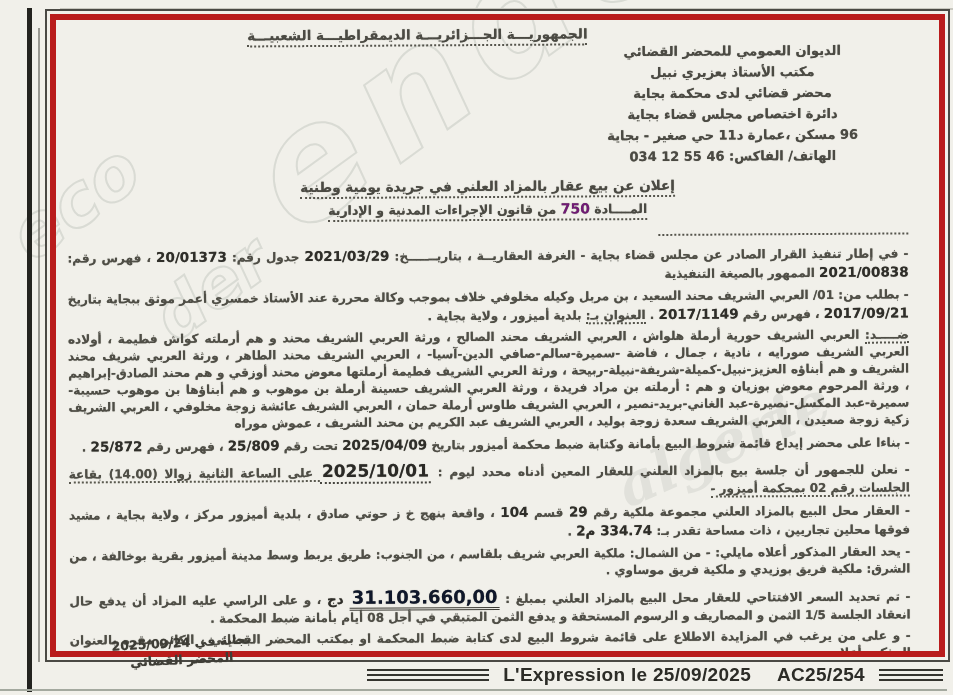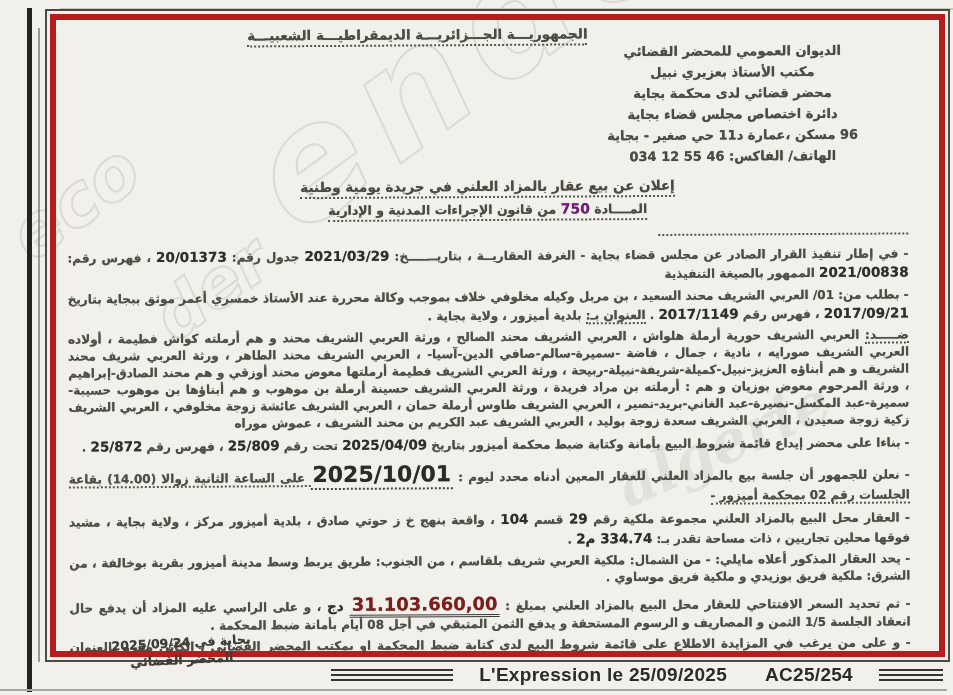--- a/index.html
+++ b/index.html
@@ -41,31 +41,31 @@
   .u-dot{border-bottom:2px dotted #55544c;padding-bottom:2px;}
   .office{width:350px;text-align:center;font-weight:bold;font-size:13px;line-height:1.62;margin-top:-2px;}
   .office-line{white-space:nowrap;}
   .title-wrap{text-align:center;margin:8px 0 6px;}
   .title{font-weight:bold;font-size:13.5px;}
   .subtitle-wrap{text-align:center;margin:2px 0 8px;font-weight:bold;font-size:12.5px;}
   
   .para{margin:4px 0;font-size:12px;line-height:1.42;text-align:justify;text-align-last:right;font-weight:bold;color:#4f4e46;}
   .n14{font-size:13.5px;color:#2f2e29;}
   .n15{font-size:14px;color:#701a75;}
-  .big-date{font-size:22px;color:#2b2a26;border-bottom:2px dotted #45443e;padding:0 2px 1px;}
-  .amount{font-size:18px;color:#7f1d1d;border-bottom:3px double #3a3933;padding:0 2px;}
+  .big-date{font-size:17px;color:#2b2a26;border-bottom:2px dotted #45443e;padding:0 2px 1px;}
+  .amount{font-size:18px;color:#0f172a;border-bottom:3px double #3a3933;padding:0 2px;}
   .lbl{border-bottom:2px dotted #55544c;}
   .u-phrase{border-bottom:2px dotted #5a594f;}
   .dots{display:inline-block;width:250px;border-bottom:2px dotted #55544c;height:10px;vertical-align:baseline;}
   
   .signature{position:absolute;left:112px;bottom:26px;z-index:2;transform:rotate(-3deg);
              text-align:center;font-weight:bold;font-size:12.5px;color:#3e3d36;line-height:1.35;
              text-shadow:0 0 .7px rgba(70,70,62,.75);}
   
-  .footer{position:absolute;bottom:7px;right:6px;z-index:3;display:flex;align-items:center;gap:26px;
+  .footer{position:absolute;bottom:7px;right:6px;z-index:3;display:flex;align-items:center;gap:14px;
           direction:ltr;background:#f1f0ea;padding:2px 4px;}
   .fp{font-family:"Liberation Sans",sans-serif;font-weight:bold;font-size:19px;color:#2c2c27;
       letter-spacing:.3px;white-space:nowrap;}
   .ref{margin-left:12px;}
   .tline{height:8px;width:122px;border-top:2px solid #35352f;border-bottom:2px solid #35352f;
          background:linear-gradient(#35352f,#35352f) center/100% 2px no-repeat;}
   .tline-r{width:64px;}
 </style>
 </head>
 <body>

